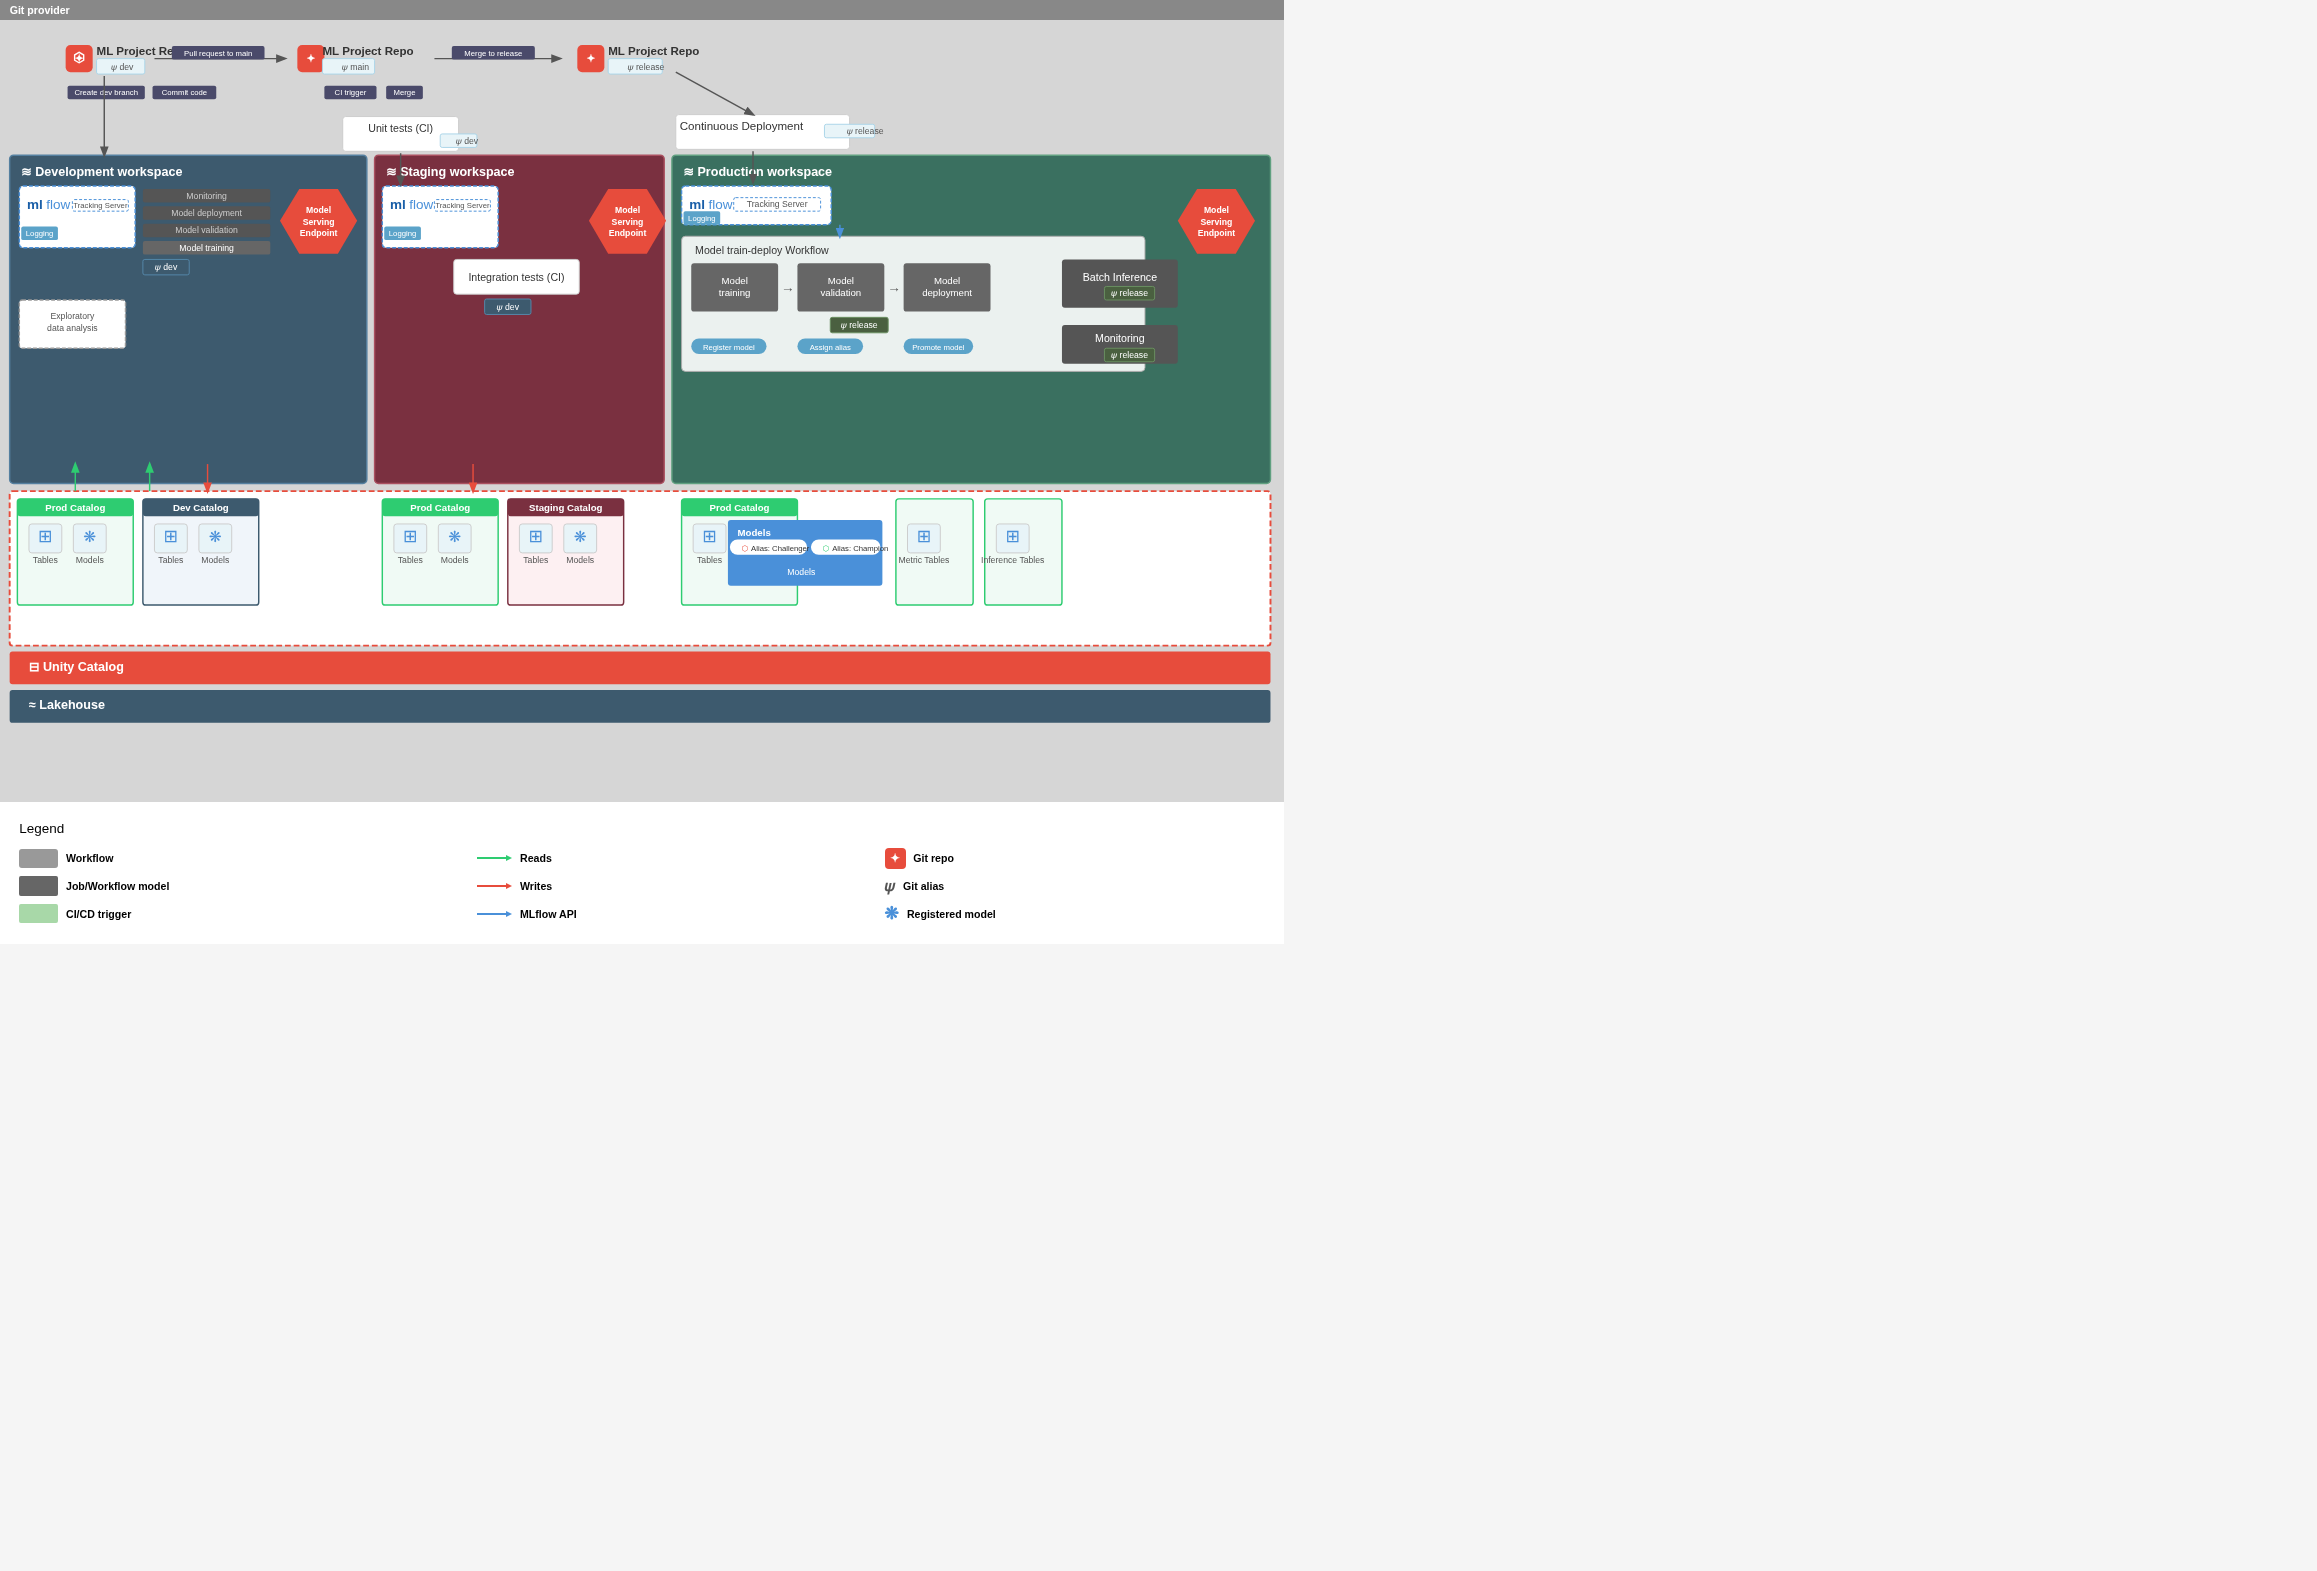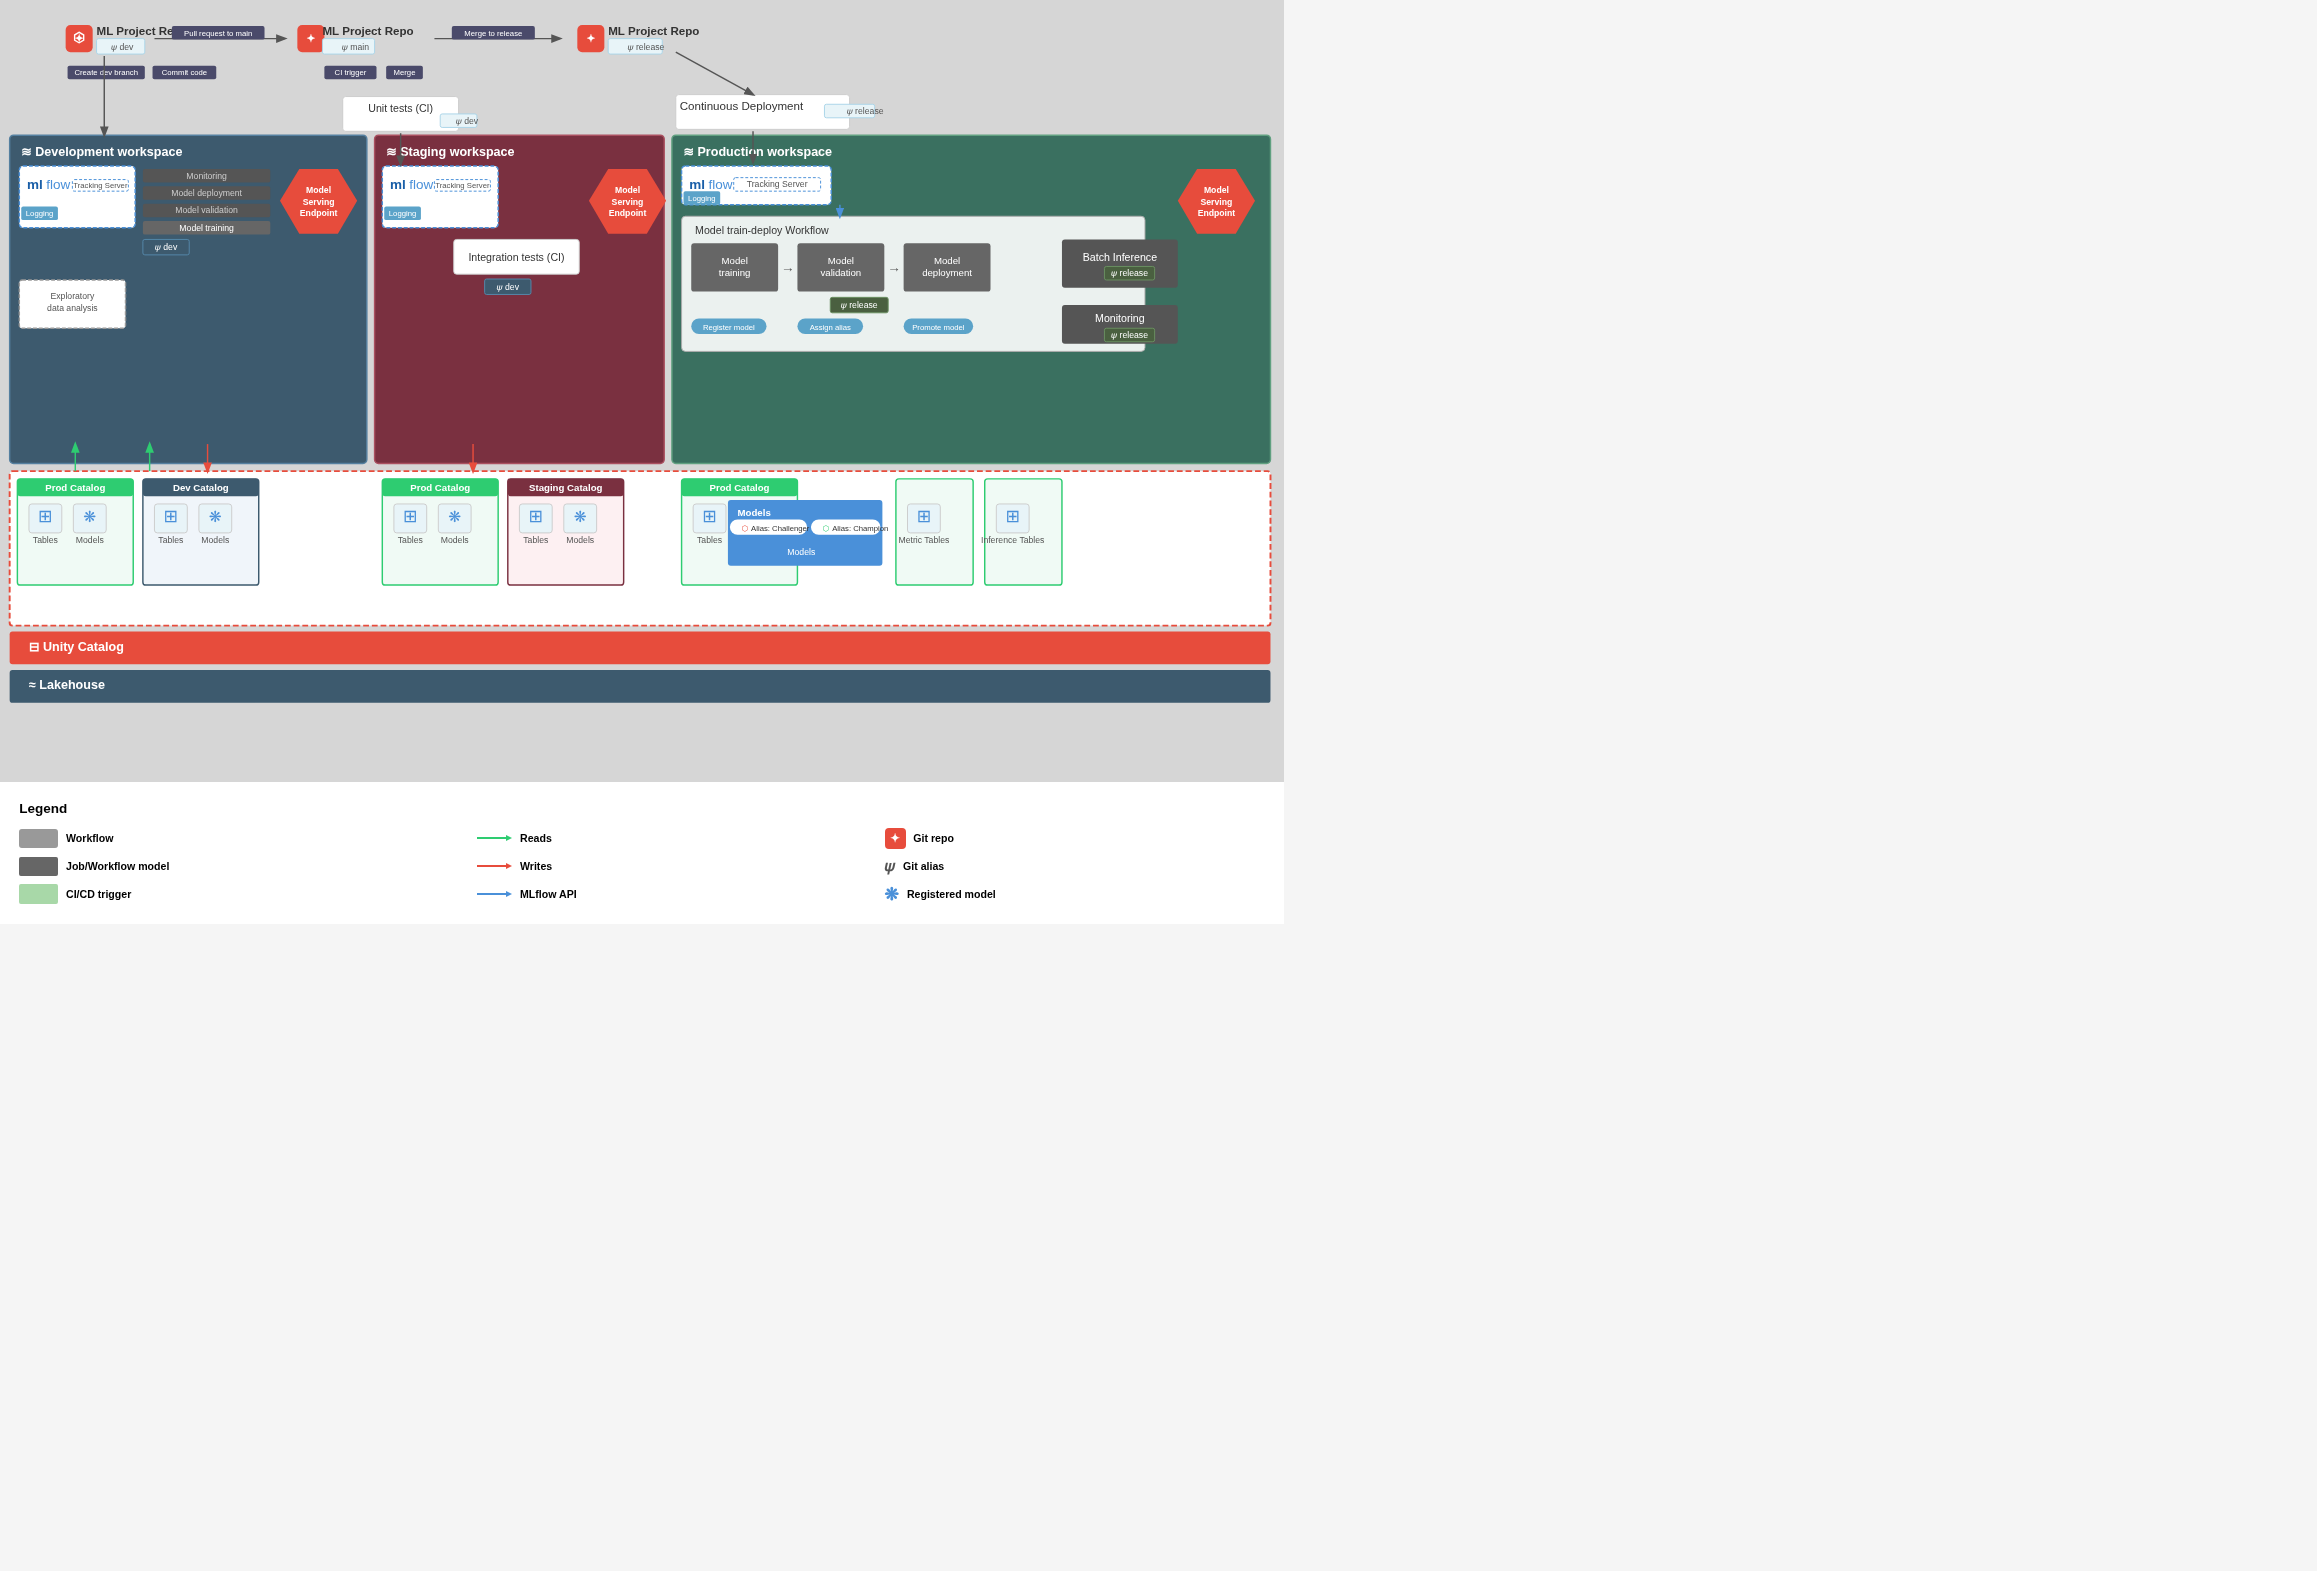--- a/index.html
+++ b/index.html
@@ -21,21 +21,21 @@
     }
 
     
     .legend-section {
       padding: 19.3px;
       background: white;
     }
 
     .legend-title {
       font-size: 13.5px;
-      font-weight: bold;
+      font-weight: normal;
       margin-bottom: 11.6px;
     }
 
     .legend-grid {
       display: grid;
       grid-template-columns: repeat(3, auto);
       gap: 7.7px 39px;
       align-items: center;
       font-weight: bold;
     }
@@ -79,20 +79,23 @@
     .full-diagram {
       width: 1284px;
       overflow: hidden;
     }
   </style>
 </head>
 <body>
 
 <div class="full-diagram">
 
+  <div class="git-provider-bar">
+    <span>Git provider</span>
+  </div>
 
   <div class="main-container">
     <svg width="1284" height="782" viewBox="0 0 1330 810" style="display:block;font-size:11px">
 
       <rect width="1330" height="810" fill="#d6d6d6"></rect>
 
       <rect x="68" y="26" width="28" height="28" rx="5" fill="#e74c3c"></rect>
       <text x="82" y="44" text-anchor="middle" font-size="14" fill="white" font-weight="bold">⬡</text>
       <text x="82" y="43" text-anchor="middle" font-size="11" fill="white" font-weight="bold">✦</text>
 

